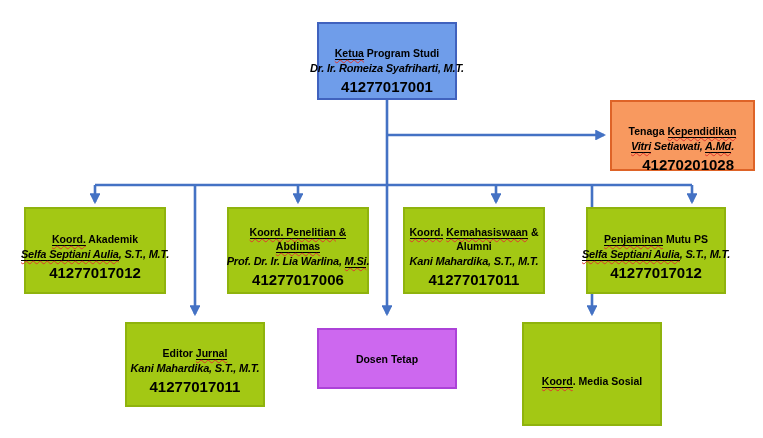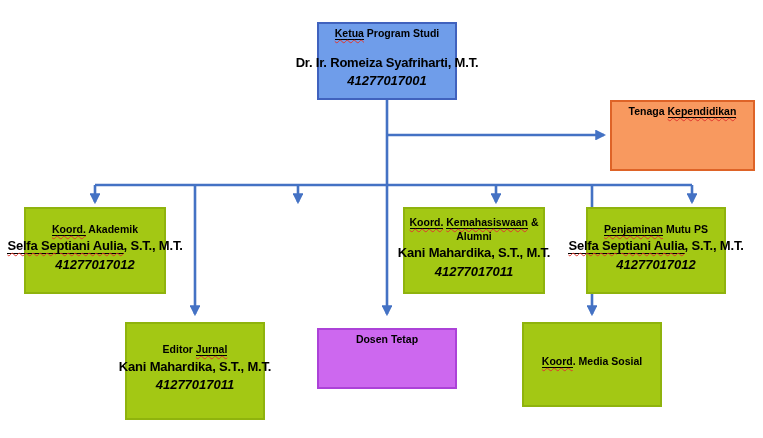--- a/index.html
+++ b/index.html
@@ -4,25 +4,25 @@
 <style>
   html,body { margin:0; padding:0; background:#fff; }
   .canvas {
     position:relative; width:763px; height:438px; background:#fff;
     overflow:hidden; font-family:"Liberation Sans", sans-serif;
   }
   .wires { position:absolute; left:0; top:0; }
   .node {
     position:absolute; box-sizing:border-box;
     display:flex; flex-direction:column; justify-content:space-between; align-items:center;
-    text-align:center; padding:2px 3px 8px; font-weight:700; color:var(--text,#000);
+    text-align:center; padding:22px 3px 8px; font-weight:700; color:var(--text,#000);
   }
   .node .title { font-size:10.5px; line-height:1.35; }
-  .node .person { font-size:13px; letter-spacing:-0.2px; white-space:nowrap; line-height:1.5; }
-  .node .num { font-size:13px; line-height:1.35;font-style:italic; }
+  .node .person { font-size:11px; letter-spacing:-0.2px; white-space:nowrap; line-height:1.5;font-style:italic; }
+  .node .num { font-size:15px; line-height:1.35; }
   .v-blue   { background:var(--blue-fill);   border:2px solid var(--blue-border); }
   .v-green  { background:var(--green-fill);  border:2px solid var(--green-border);justify-content:center; }
   .v-purple { background:var(--purple-fill); border:2px solid var(--purple-border); }
   .v-orange { background:var(--orange-fill); border:2px solid var(--orange-border);text-align:right; }
   .u  { border-bottom:1.3px solid currentColor; }
   .sq { text-decoration:underline wavy var(--squiggle,#e03c31);
         text-decoration-thickness:1px; text-underline-offset:2px; }
 </style>
 </head>
 <body>
@@ -51,56 +51,67 @@
   <div class="node v-blue" style="left:317px;top:22px;width:140px;height:78px">
     <div class="title"><span class="u sq">Ketua</span><span> Program Studi</span></div>
     <div>
       <div class="person"><span>Dr. Ir. Romeiza Syafriharti, M.T.</span></div>
       <div class="num">41277017001</div>
     </div>
   </div>
 
   <div class="node v-orange" style="left:610px;top:100px;width:145px;height:71px">
     <div class="title"><span>Tenaga </span><span class="u sq">Kependidikan</span></div>
+    <div>
+      <div class="person"><span class="u sq">Vitri</span><span> Setiawati, </span><span class="u sq">A.Md</span><span>.</span></div>
+      <div class="num">41270201028</div>
+    </div>
   </div>
 
   <div class="node v-green" style="left:24px;top:207px;width:142px;height:87px">
     <div class="title"><span class="u sq">Koord.</span><span> Akademik</span></div>
     <div>
       <div class="person"><span class="u sq">Selfa Septiani Aulia</span><span>, S.T., M.T.</span></div>
       <div class="num">41277017012</div>
     </div>
   </div>
 
+  <div class="node v-green" style="left:227px;top:207px;width:142px;height:87px">
+    <div class="title"><span class="u sq">Koord.</span><span class="u"> </span><span class="u sq">Penelitian</span><span class="u"> &amp; </span><span class="u sq">Abdimas</span></div>
+    <div>
+      <div class="person"><span>Prof. Dr. Ir. Lia Warlina, </span><span class="u sq">M.Si</span><span>.</span></div>
+      <div class="num">41277017006</div>
+    </div>
+  </div>
 
   <div class="node v-green" style="left:403px;top:207px;width:142px;height:87px">
     <div class="title"><span class="u sq">Koord.</span><span> </span><span class="u sq">Kemahasiswaan</span><span> &amp; Alumni</span></div>
     <div>
       <div class="person"><span>Kani Mahardika, S.T., M.T.</span></div>
       <div class="num">41277017011</div>
     </div>
   </div>
 
   <div class="node v-green" style="left:586px;top:207px;width:140px;height:87px">
     <div class="title"><span class="u sq">Penjaminan</span><span> Mutu PS</span></div>
     <div>
       <div class="person"><span class="u sq">Selfa Septiani Aulia</span><span>, S.T., M.T.</span></div>
       <div class="num">41277017012</div>
     </div>
   </div>
 
-  <div class="node v-green" style="left:125px;top:322px;width:140px;height:98px">
+  <div class="node v-green" style="left:125px;top:322px;width:140px;height:85px">
     <div class="title"><span>Editor </span><span class="u sq">Jurnal</span></div>
     <div>
       <div class="person"><span>Kani Mahardika, S.T., M.T.</span></div>
       <div class="num">41277017011</div>
     </div>
   </div>
 
   <div class="node v-purple" style="left:317px;top:328px;width:140px;height:61px">
     <div class="title"><span>Dosen Tetap</span></div>
   </div>
 
-  <div class="node v-green" style="left:522px;top:322px;width:140px;height:85px">
+  <div class="node v-green" style="left:522px;top:322px;width:140px;height:104px">
     <div class="title"><span class="u sq">Koord</span><span>. Media Sosial</span></div>
   </div>
 
 </div>
 
 </body></html>

